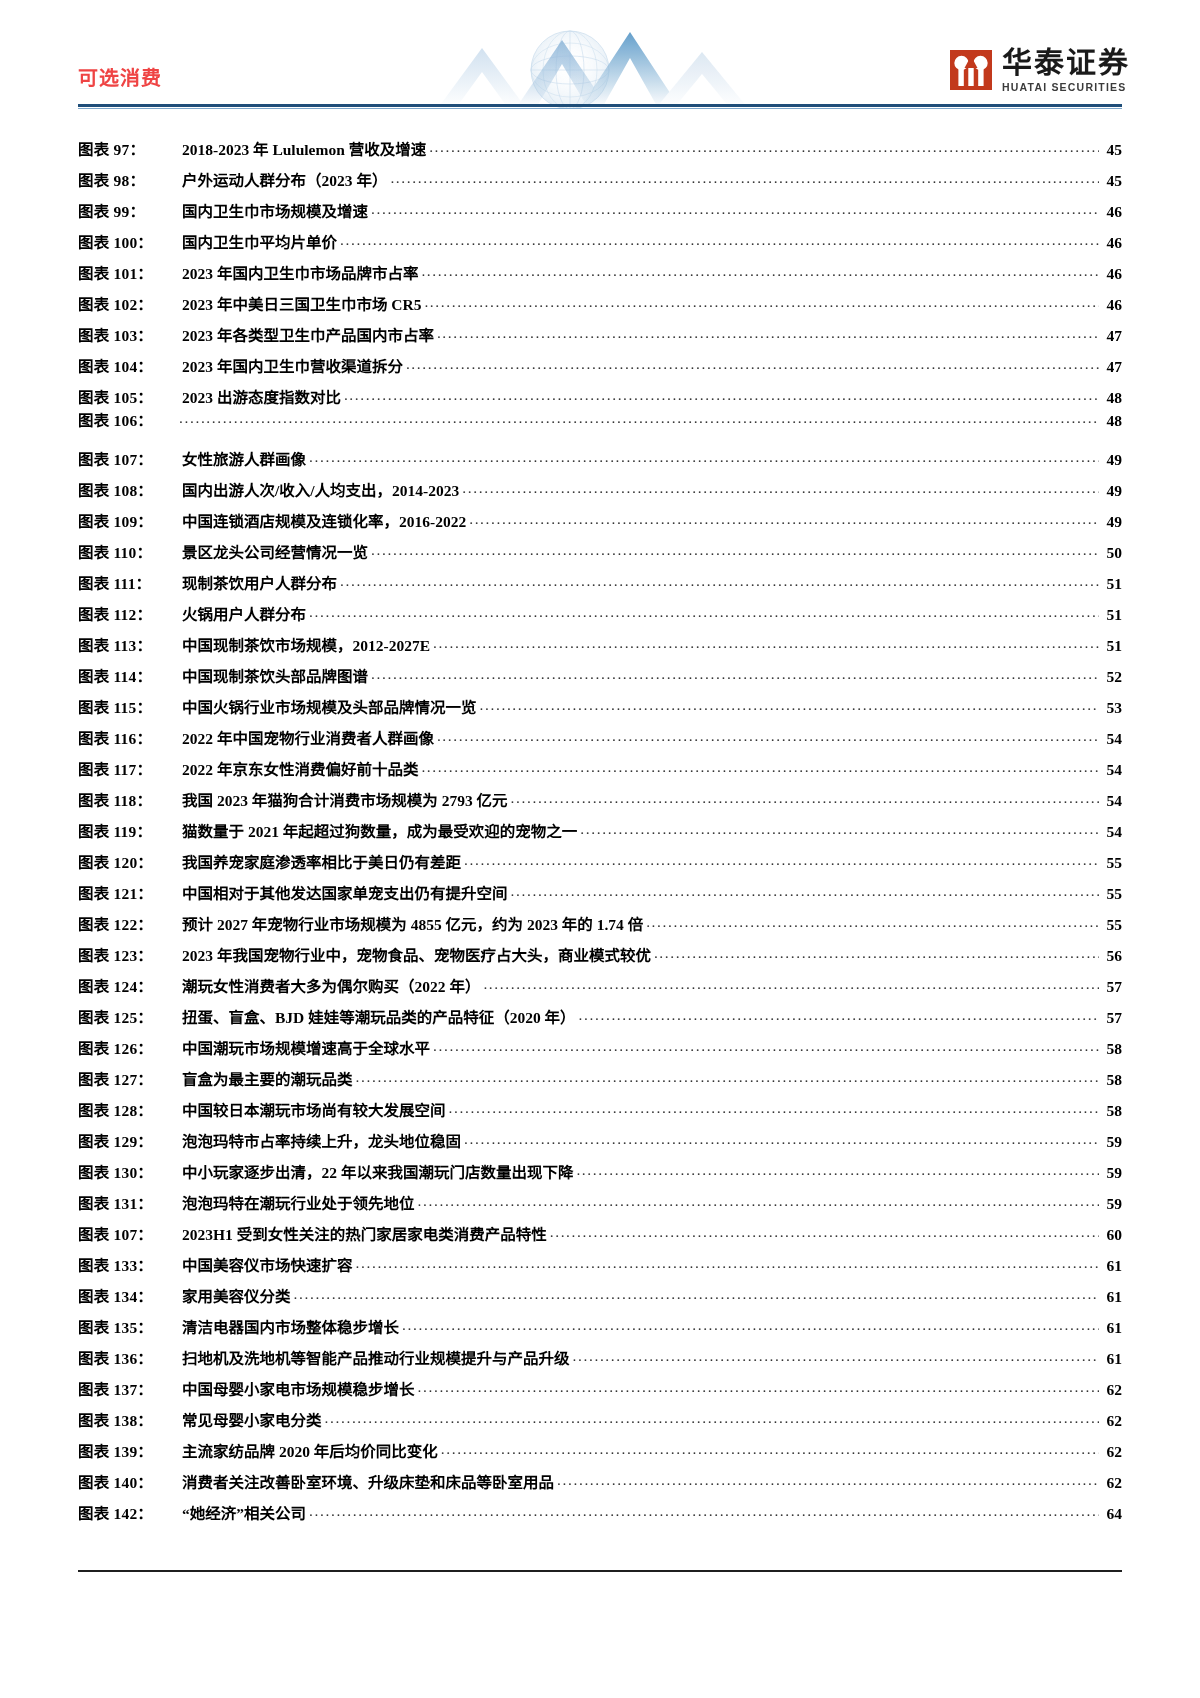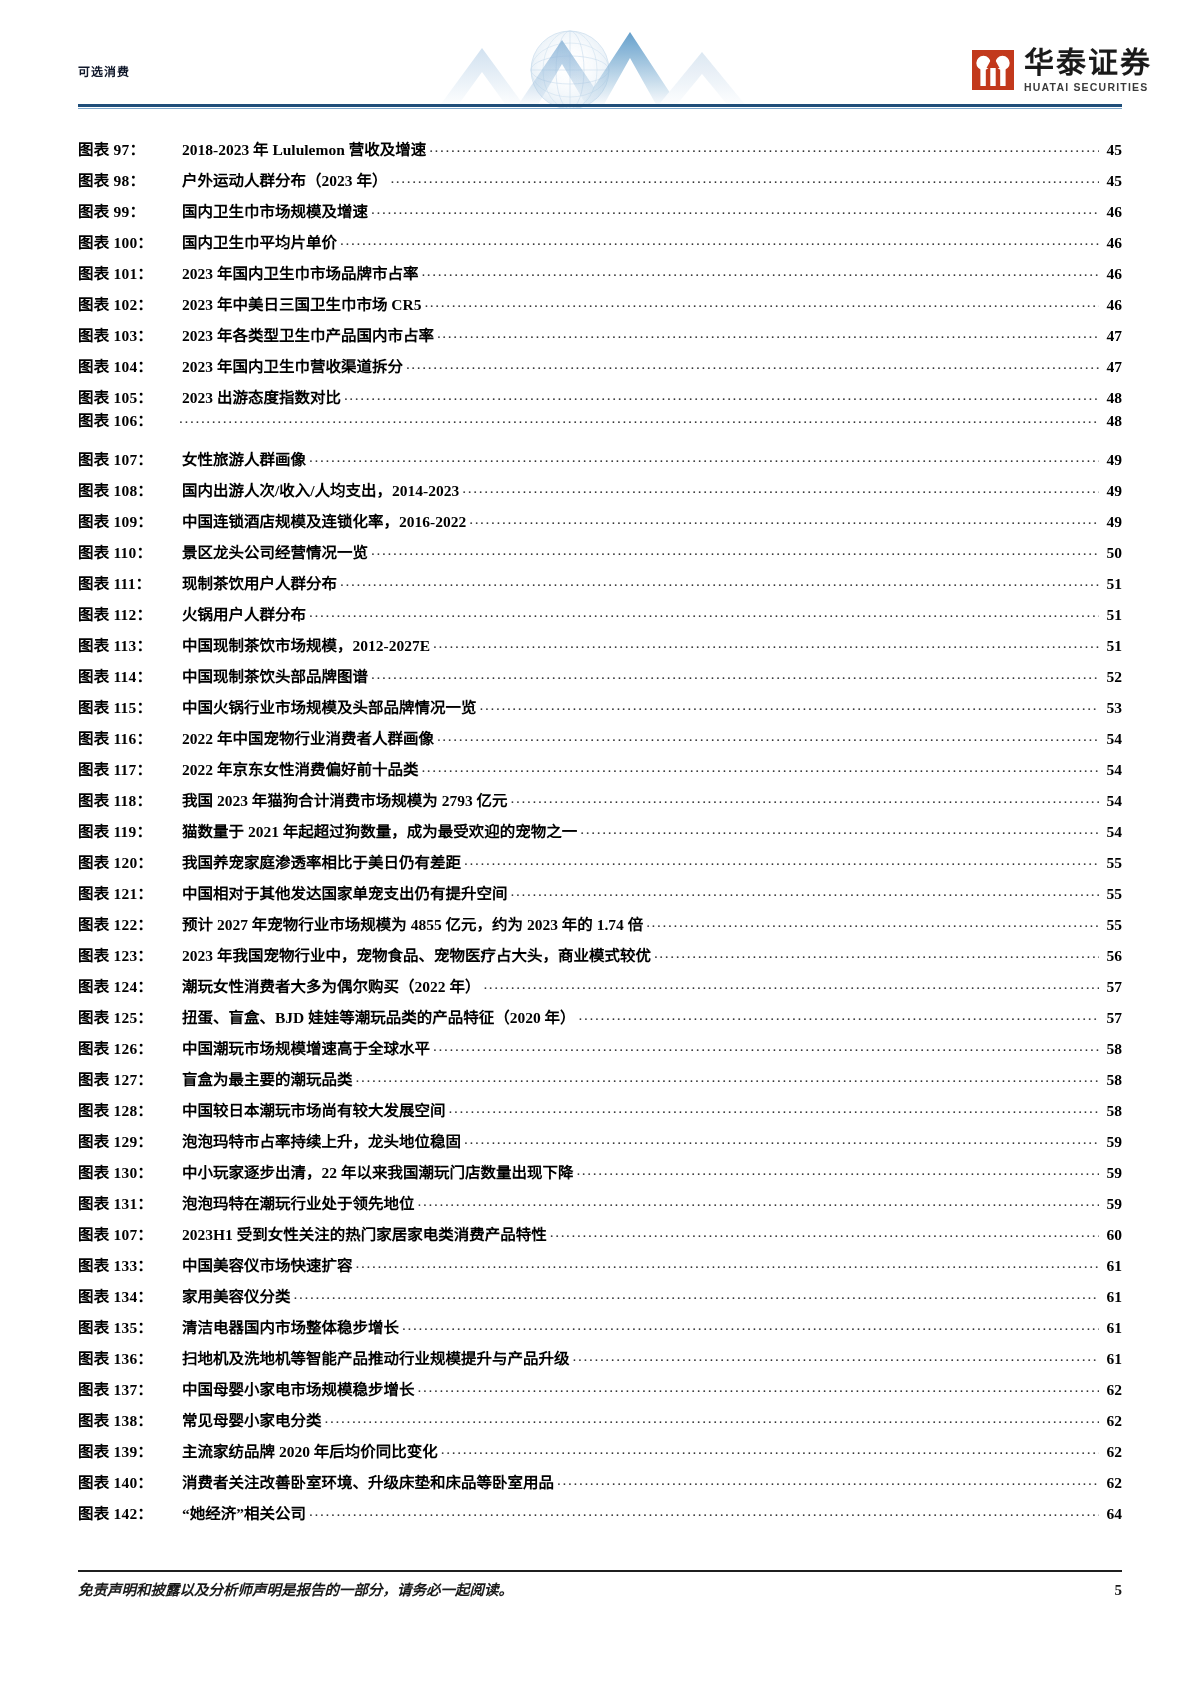--- a/index.html
+++ b/index.html
@@ -36,27 +36,27 @@
     width: 340px;
     height: 82px;
     overflow: hidden;
   }
   .header-title {
     position: absolute;
     left: 78px;
     top: 62px;
     font-family: Liberation Sans, sans-serif;
     font-weight: bold;
-    font-size: 12px;
+    font-size: 20px;
     letter-spacing: 1px;
-    color: #0f172a;
+    color: #ef4444;
   }
   .logo-wrap {
     position: absolute;
-    right: 48px;
+    right: 70px;
     top: 48px;
     display: flex;
     align-items: center;
     gap: 10px;
   }
   .logo-mark {
     width: 42px;
     height: 40px;
     position: relative;
     flex: none;
@@ -523,18 +523,14 @@
       </div>
       <div class="toc-row">
         <span class="toc-label">图表 142：</span>
         <span class="toc-title">“她经济”相关公司</span>
         <span class="toc-leader"></span>
         <span class="toc-page">64</span>
       </div>
     </div>
 
   <div class="footer-rule"></div>
-  <div class="footer">
-    <span class="footer-note">免责声明和披露以及分析师声明是报告的一部分，请务必一起阅读。</span>
-    <span class="footer-page">5</span>
-  </div>
 
 </div>
 
 </body></html>

